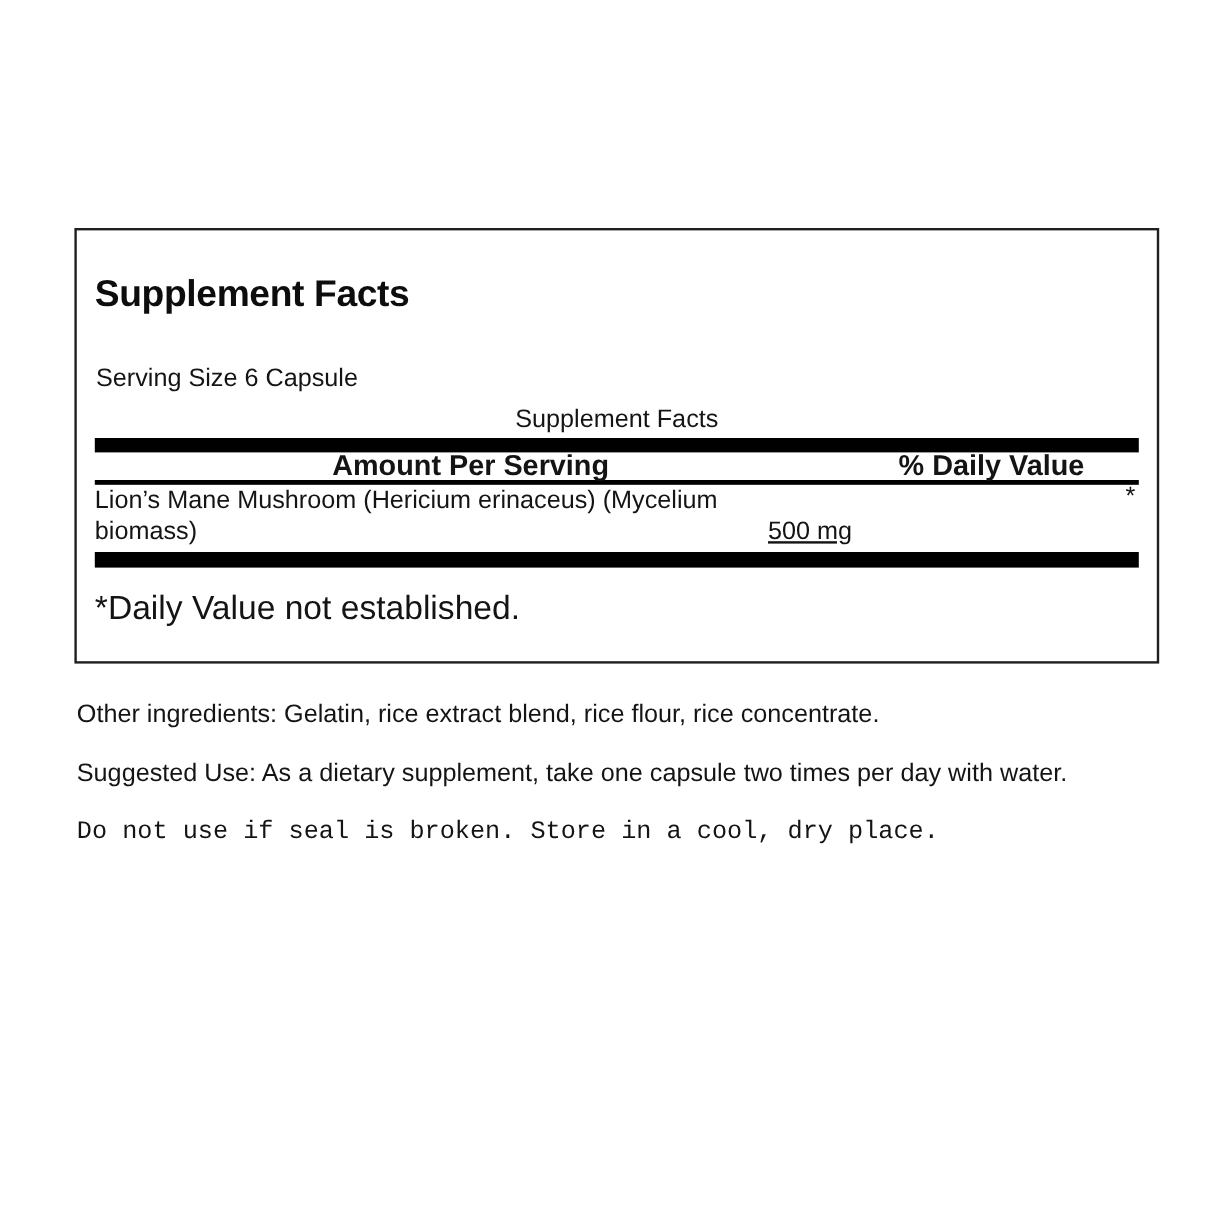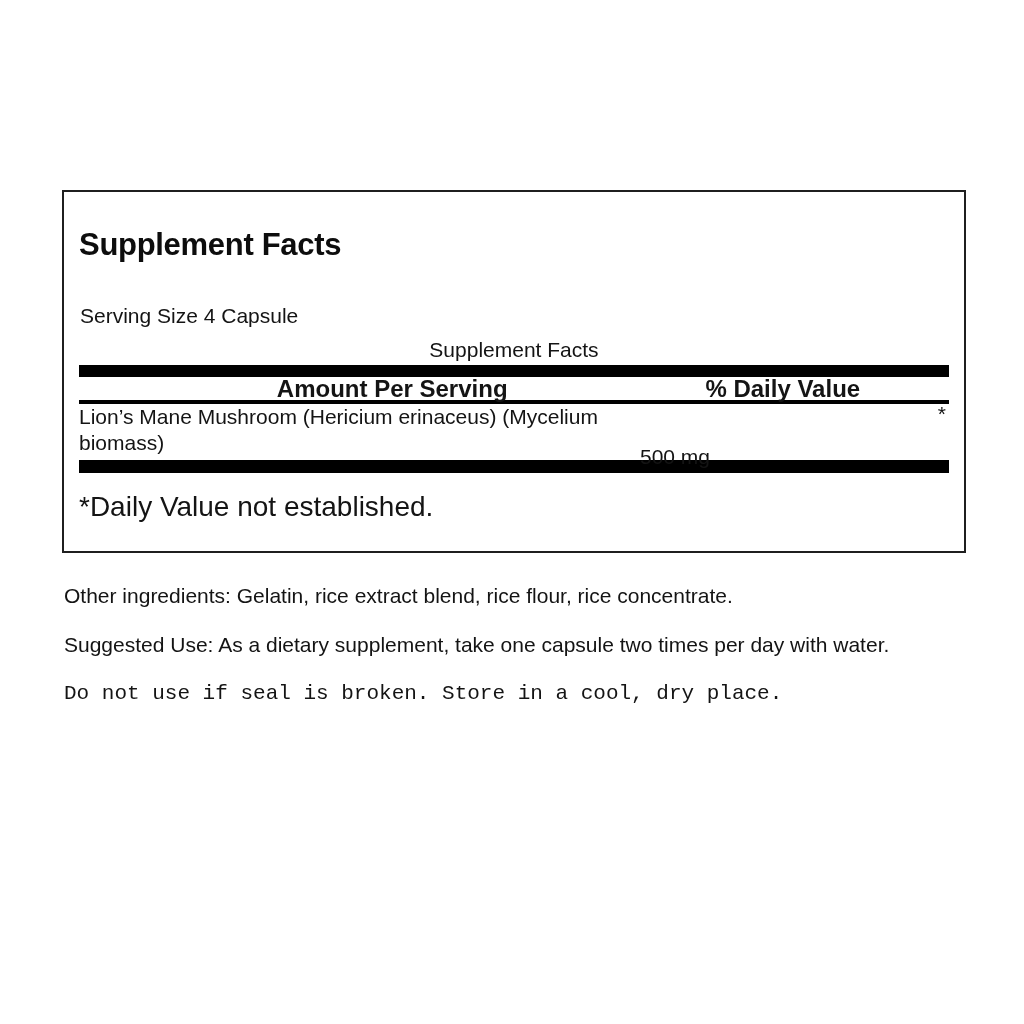--- a/index.html
+++ b/index.html
@@ -52,29 +52,29 @@
   .bar.thin { margin-top: 2px; height: 4px; }
   .bar.thick-bottom { margin-top: 4px; height: 13px; }
   .colhead {
     display: flex;
     margin-top: 3px;
     font-size: 24px;
     line-height: 18px;
     font-weight: bold;
   }
   .colhead .amount-h { width: 72%; text-align: center; }
-  .colhead .dv-h { flex: 1; text-align: left; padding-right: 2px; }
+  .colhead .dv-h { flex: 1; text-align: center; padding-right: 2px; }
   .ing-row {
     position: relative;
     font-size: 21px;
     line-height: 26px;
     min-height: 52px;
   }
   .ing-name { display: inline-block; max-width: 565px; }
-  .ing-amount { position: absolute; left: 561px; top: 40px; }
+  .ing-amount { position: absolute; left: 561px; top: 26px; text-decoration: underline; }
   .ing-dv { position: absolute; right: 3px; top: -3px; }
   .footnote {
     margin-top: 23px;
     font-size: 28px;
     line-height: 22px;
   }
 
   
   .details {
     position: absolute;
@@ -89,21 +89,21 @@
   .details .lead { font-weight: normal; }
 </style>
 </head>
 <body>
 
 <div class="canvas">
 
   <section class="facts-box">
     <h1 class="facts-title">Supplement Facts</h1>
 
-    <p class="serving-size">Serving Size 4 Capsule</p>
+    <p class="serving-size">Serving Size 6 Capsule</p>
 
     <p class="table-caption">Supplement Facts</p>
 
     <div class="bar thick-top"></div>
 
     <div class="colhead">
       <span class="amount-h">Amount Per Serving</span>
       <span class="dv-h">% Daily Value</span>
     </div>
 

